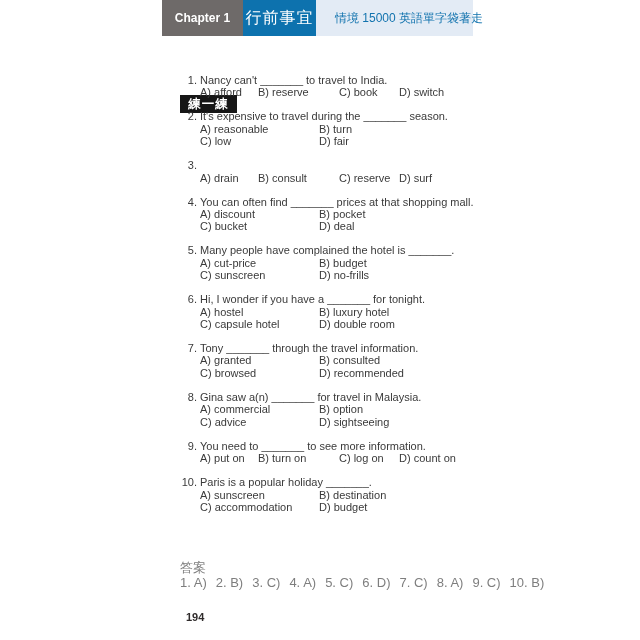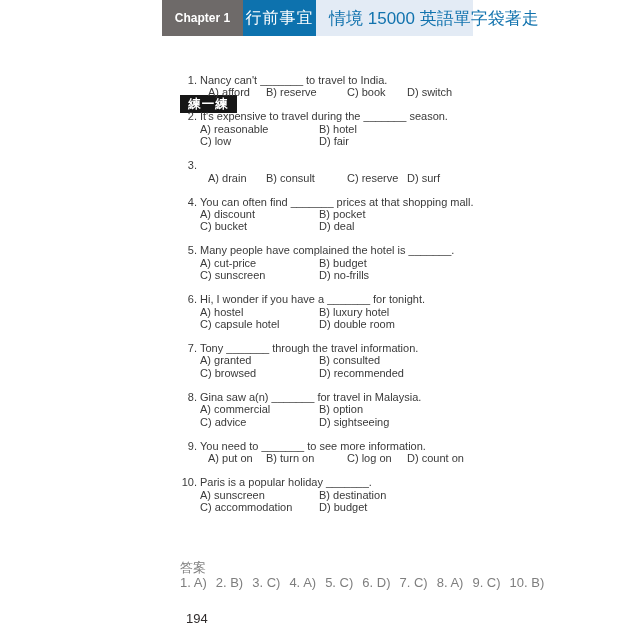--- a/index.html
+++ b/index.html
@@ -6,45 +6,45 @@
   html,body { background:#ffffff; }
   body { font-family:"Liberation Sans", sans-serif; }
   .page { position:relative; width:640px; height:640px; background:#ffffff; overflow:hidden; }
 
   .header { position:absolute; left:162px; top:0; height:24px; display:flex; }
   .h-chapter { width:81px; height:36px; background:var(--chapter-bg,#6e6a69); color:#ffffff;
                font-size:12px; font-weight:bold; display:flex; align-items:center; justify-content:center; }
   .h-section { width:73px; height:36px; background:var(--section-bg,#0d72ae); color:#ffffff;
                font-size:16px; display:flex; align-items:center; justify-content:center; letter-spacing:1px; }
   .h-title   { width:157px; height:36px; background:var(--title-bg,#e3ebf5); color:var(--title-text,#1273ae);
-               font-size:17px; display:flex; align-items:center; padding-left:13px; white-space:nowrap; }
+               font-size:12px; display:flex; align-items:center; padding-left:19px; white-space:nowrap; }
 
   .badge { position:absolute; left:180px; top:55px; width:57px; height:18px;
            background:var(--badge-bg,#161616); color:#ffffff; font-weight:bold; font-size:12.5px;
            display:flex; align-items:center; justify-content:center; letter-spacing:1px;margin-top:40px; }
 
   .content { position:absolute; left:180px; top:74px; width:302px;
              color:var(--body-text,#3a3a3a); font-size:11px; line-height:12.4px; }
   .question { margin-bottom:11.6px; }
   .q-line { display:flex; white-space:nowrap; }
   .q-num  { width:17px; text-align:right; margin-right:3px; flex:none; }
   .q-options { margin-left:20px; }
   .q-options.inline { display:flex; white-space:nowrap; }
-  .q-options.inline .opt-0 { width:58px;margin-left:8px; }
+  .q-options.inline .opt-0 { width:58px; }
   .q-options.inline .opt-1 { width:81px; }
   .q-options.inline .opt-2 { width:60px; }
   .q-options.grid { display:grid; grid-template-columns:119px 1fr; }
   .q-options .opt { white-space:nowrap; }
 
   .answers { position:absolute; left:180px; top:561px; color:var(--answer-text,#7e7e7e);
              font-size:13px; line-height:14px; }
   .answers .row { white-space:nowrap; margin-top:1px; }
   .answers .row span { margin-right:9px; }
 
-  .page-num { position:absolute; left:186px; top:611px; font-size:13px; font-weight:normal; color:#2f2b2b; }
+  .page-num { position:absolute; left:186px; top:611px; font-size:11px; font-weight:bold; color:#2f2b2b; }
 </style>
 </head>
 <body>
 
 <div class="page">
 
   <div class="header">
     <div class="h-chapter">Chapter 1</div>
     <div class="h-section">行前事宜</div>
     <div class="h-title">情境 15000 英語單字袋著走</div>
@@ -65,21 +65,21 @@
           <span class="opt opt-3">D) switch</span>
         </div>
       </div>
       <div class="question">
         <div class="q-line">
           <span class="q-num">2.</span>
           <span class="q-text">It's expensive to travel during the _______ season.</span>
         </div>
         <div class="q-options grid">
           <span class="opt opt-0">A) reasonable</span>
-          <span class="opt opt-1">B) hotel</span>
+          <span class="opt opt-1">B) turn</span>
           <span class="opt opt-2">C) low</span>
           <span class="opt opt-3">D) fair</span>
         </div>
       </div>
       <div class="question">
         <div class="q-line">
           <span class="q-num">3.</span>
         </div>
         <div class="q-options inline">
           <span class="opt opt-0">A) drain</span>

